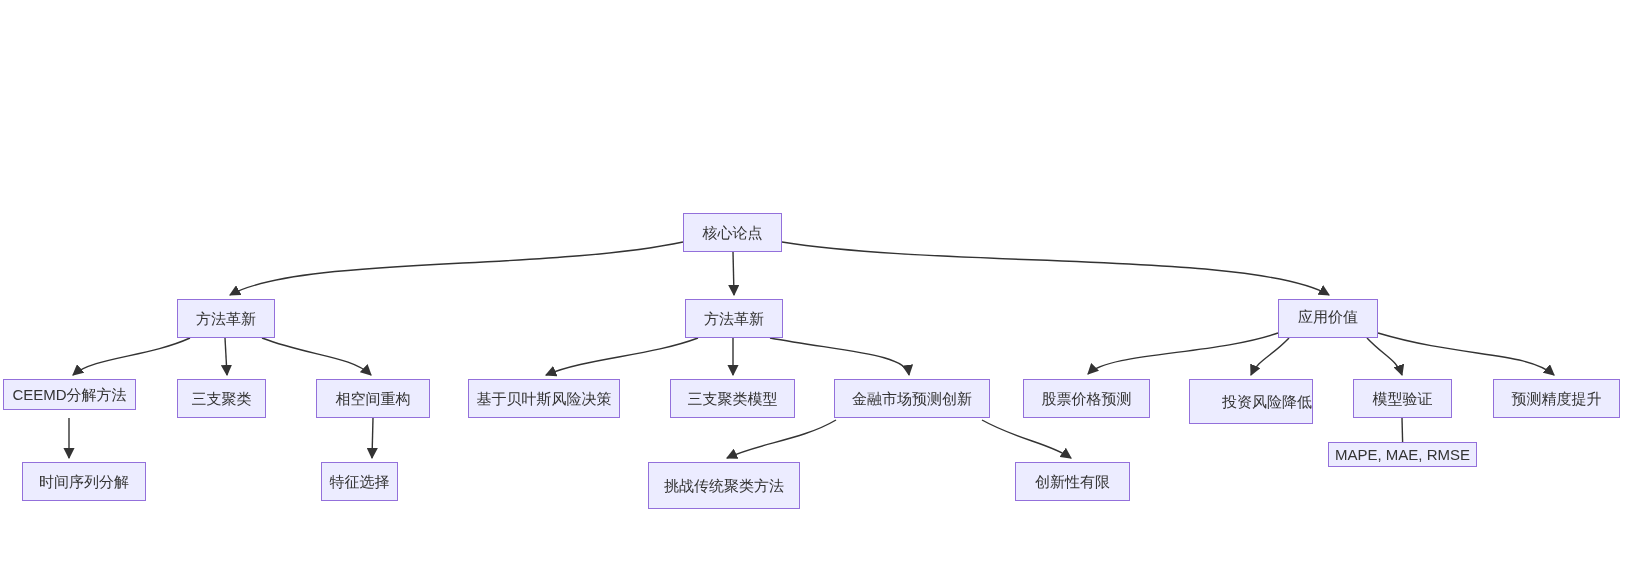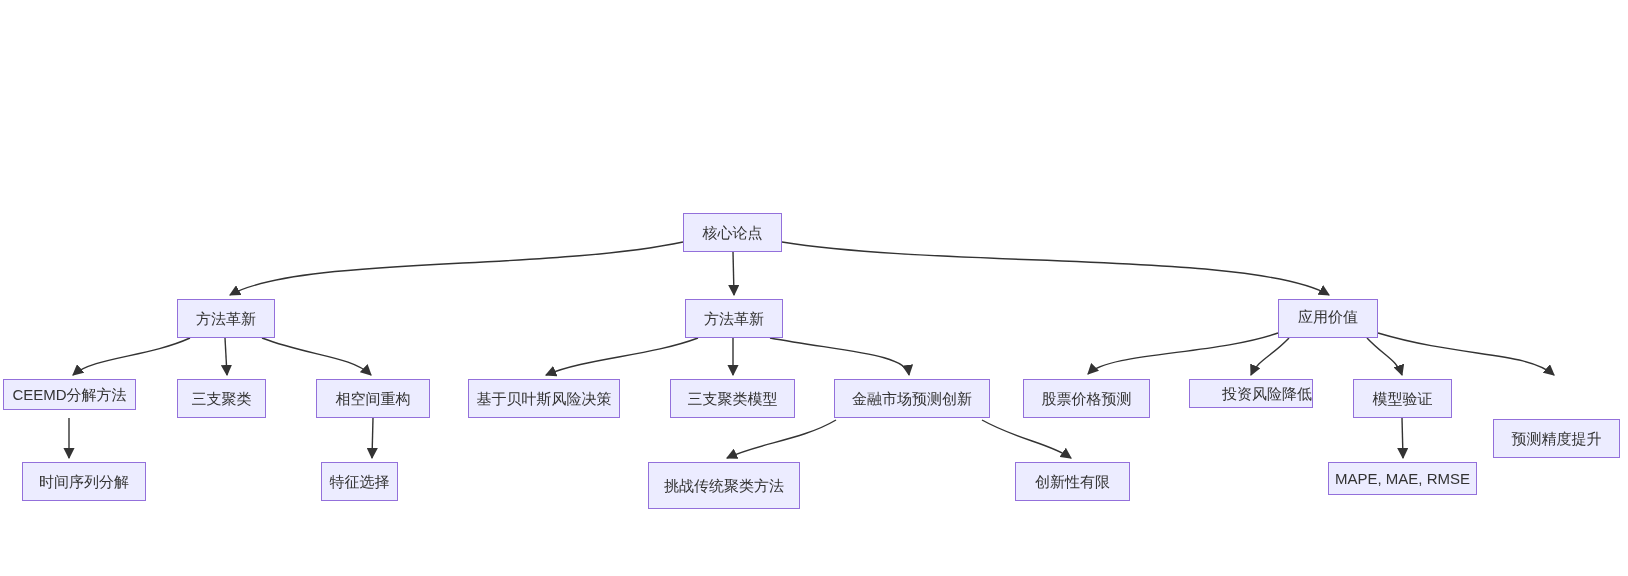--- a/index.html
+++ b/index.html
@@ -59,22 +59,22 @@
       <div class="node" style="left: 177px; top: 299px; width: 98px; height: 39px;">方法革新</div>
       <div class="node" style="left: 685px; top: 299px; width: 98px; height: 39px;">方法革新</div>
       <div class="node" style="left: 1278px; top: 299px; width: 100px; height: 39px; font-family: Liberation Mono, monospace;">应用价值</div>
       <div class="node" style="left: 3px; top: 379px; width: 133px; height: 31px; text-align: right;">CEEMD分解方法</div>
       <div class="node" style="left: 177px; top: 379px; width: 89px; height: 39px;">三支聚类</div>
       <div class="node" style="left: 316px; top: 379px; width: 114px; height: 39px;">相空间重构</div>
       <div class="node" style="left: 468px; top: 379px; width: 152px; height: 39px;">基于贝叶斯风险决策</div>
       <div class="node" style="left: 670px; top: 379px; width: 125px; height: 39px;">三支聚类模型</div>
       <div class="node" style="left: 834px; top: 379px; width: 156px; height: 39px;">金融市场预测创新</div>
       <div class="node" style="left: 1023px; top: 379px; width: 127px; height: 39px;">股票价格预测</div>
-      <div class="node" style="left: 1189px; top: 379px; width: 124px; height: 29px; padding-left: 32px;">投资风险降低</div>
+      <div class="node" style="left: 1189px; top: 379px; width: 124px; height: 45px; padding-left: 32px;">投资风险降低</div>
       <div class="node" style="left: 1353px; top: 379px; width: 99px; height: 39px;">模型验证</div>
-      <div class="node" style="left: 1493px; top: 379px; width: 127px; height: 39px; margin-top: 40px;">预测精度提升</div>
+      <div class="node" style="left: 1493px; top: 379px; width: 127px; height: 39px;">预测精度提升</div>
       <div class="node" style="left: 6px; top: 462px; width: 124px; height: 39px; margin-left: 16px;">时间序列分解</div>
       <div class="node" style="left: 321px; top: 462px; width: 77px; height: 39px;">特征选择</div>
       <div class="node" style="left: 648px; top: 462px; width: 152px; height: 47px;">挑战传统聚类方法</div>
       <div class="node" style="left: 1015px; top: 462px; width: 115px; height: 39px;">创新性有限</div>
-      <div class="node" style="left: 1328px; top: 462px; width: 149px; height: 33px;">MAPE, MAE, RMSE</div>
+      <div class="node" style="left: 1328px; top: 442px; width: 149px; height: 25px;">MAPE, MAE, RMSE</div>
     </div>
 </div>
 
 </body></html>

